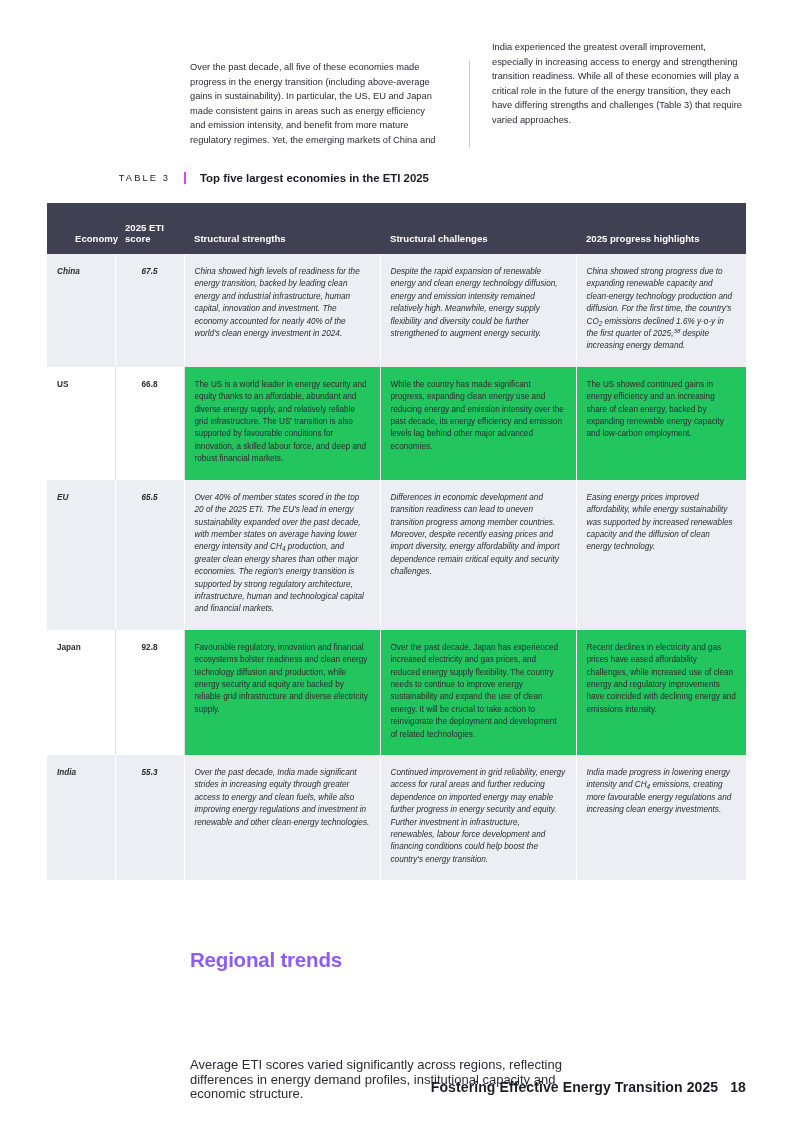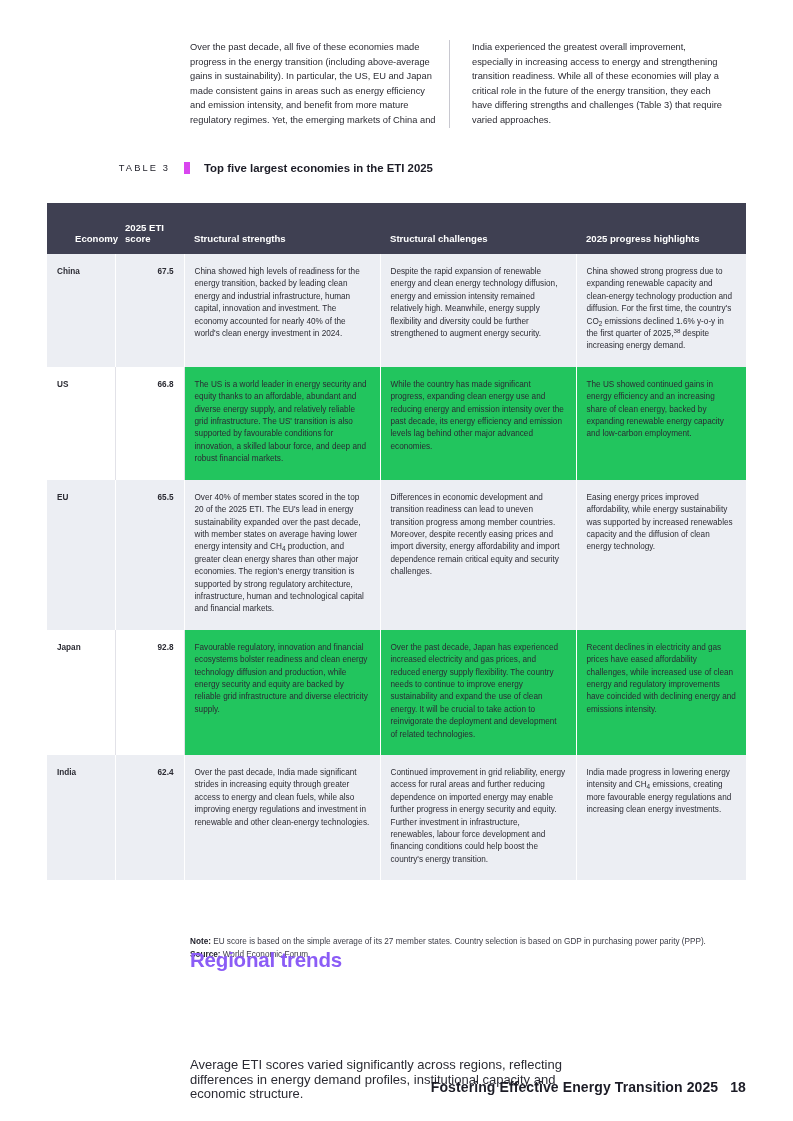--- a/index.html
+++ b/index.html
@@ -32,47 +32,48 @@
     display: flex;
     gap: 0;
   }
   .intro .col {
     width: 253px;
     font-size: 9.3px;
     line-height: 14.6px;
     color: #2b2b33;
   }
   .intro .col.left {
-    padding-right: 6px;
+    padding-right: 26px;
     border-right: 1px solid #c8c8d0;
+    margin-top: 20px;
   }
   .intro .col.right {
     padding-left: 22px;
   }
 
   
   .table-label-row {
     position: absolute;
     left: 47px;
-    top: 162px;
+    top: 172px;
     width: 699px;
     display: flex;
     align-items: center;
   }
   .table-label {
     width: 137px;
     text-align: right;
     padding-right: 14px;
     font-size: 9.3px;
     letter-spacing: 2.1px;
     color: #1c1c26;
     box-sizing: border-box;
   }
   .table-title {
-    border-left: 6px solid #d946ef;
+    border-left: 2px solid #d946ef;
     padding-left: 14px;
     font-size: 11.4px;
     font-weight: bold;
     color: #1c1c26;
   }
 
   
   table.eti {
     position: absolute;
     left: 47px;
@@ -101,38 +102,38 @@
   table.eti td {
     vertical-align: top;
     font-size: 8.2px;
     line-height: 12.4px;
     color: #2b2b33;
     padding: 12px 10px 14px 10px;
     border-right: 1px solid #ffffff;
     box-sizing: border-box;
   }
   table.eti td:last-child { border-right: none; }
-  table.eti tr.row-odd td { background: #eceef3; }
+  table.eti tr.row-odd td { background: #eceef3; font-style: italic; }
   table.eti tr.row-even td { background: #22c55e; }
   table.eti tr.row-even td.cell-econ,
   table.eti tr.row-even td.cell-score { background: #ffffff; }
 
   td.cell-econ {
     font-size: 9.6px;
     font-weight: bold;
     color: #1c1c26;
     vertical-align: middle;
     padding-left: 12px;
   }
   td.cell-score {
     font-size: 9.6px;
     font-weight: bold;
     color: #1c1c26;
     vertical-align: middle;
-    text-align: right;
+    text-align: center;
     padding-left: 14px;
   }
   table.eti tr.row-even td.cell-econ,
   table.eti tr.row-even td.cell-score {
     border-right: 1px solid #e2e2e8;
   }
   table.eti tr.row-odd td.cell-econ,
   table.eti tr.row-odd td.cell-score {
     border-right: 1px solid #ffffff;
   }
@@ -240,32 +241,28 @@
       <tr class="row-even">
         <td class="cell-econ">Japan</td>
         <td class="cell-score">92.8</td>
         <td>Favourable regulatory, innovation and financial ecosystems bolster readiness and clean energy technology diffusion and production, while energy security and equity are backed by reliable grid infrastructure and diverse electricity supply.</td>
         <td>Over the past decade, Japan has experienced increased electricity and gas prices, and reduced energy supply flexibility. The country needs to continue to improve energy sustainability and expand the use of clean energy. It will be crucial to take action to reinvigorate the deployment and development of related technologies.</td>
         <td>Recent declines in electricity and gas prices have eased affordability challenges, while increased use of clean energy and regulatory improvements have coincided with declining energy and emissions intensity.</td>
       </tr>
 
       <tr class="row-odd">
         <td class="cell-econ">India</td>
-        <td class="cell-score">62.4</td>
+        <td class="cell-score">55.3</td>
         <td>Over the past decade, India made significant strides in increasing equity through greater access to energy and clean fuels, while also improving energy regulations and investment in renewable and other clean-energy technologies.</td>
         <td>Continued improvement in grid reliability, energy access for rural areas and further reducing dependence on imported energy may enable further progress in energy security and equity. Further investment in infrastructure, renewables, labour force development and financing conditions could help boost the country's energy transition.</td>
         <td><span>India made progress in lowering energy intensity and CH</span><sub>4</sub><span> emissions, creating more favourable energy regulations and increasing clean energy investments.</span></td>
       </tr>
     </tbody>
   </table>
 
-  <div class="notes">
-    <div><b>Note:</b><span> EU score is based on the simple average of its 27 member states. Country selection is based on GDP in purchasing power parity (PPP).</span></div>
-    <div><b>Source:</b><span> World Economic Forum.</span></div>
-  </div>
 
   <div class="section-heading">Regional trends</div>
 
   <div class="closing">Average ETI scores varied significantly across regions, reflecting differences in energy demand profiles, institutional capacity and economic structure.</div>
 
   <div class="footer">
     <span>Fostering Effective Energy Transition 2025</span><span class="pagenum">18</span>
   </div>
 
 </div>

